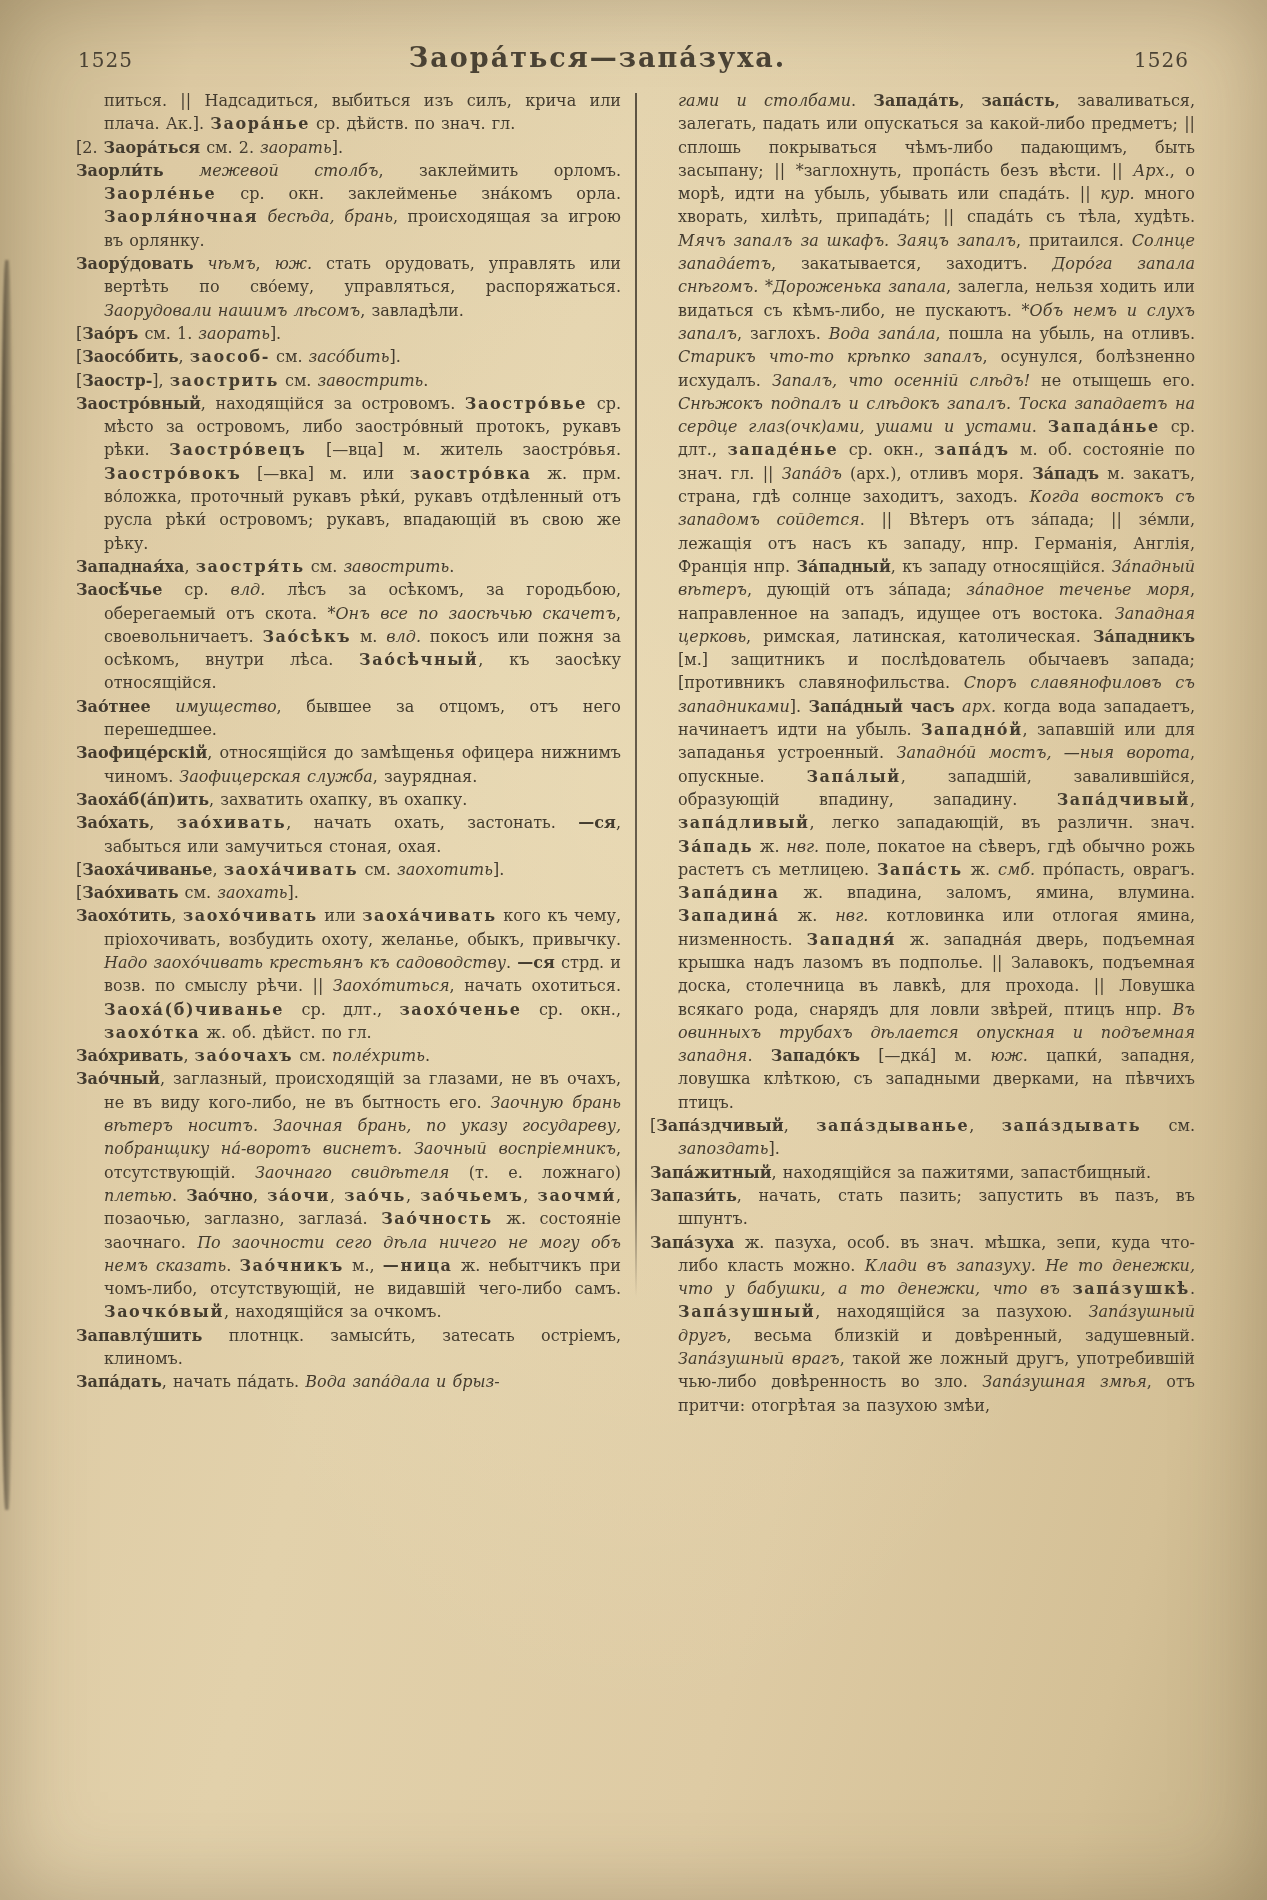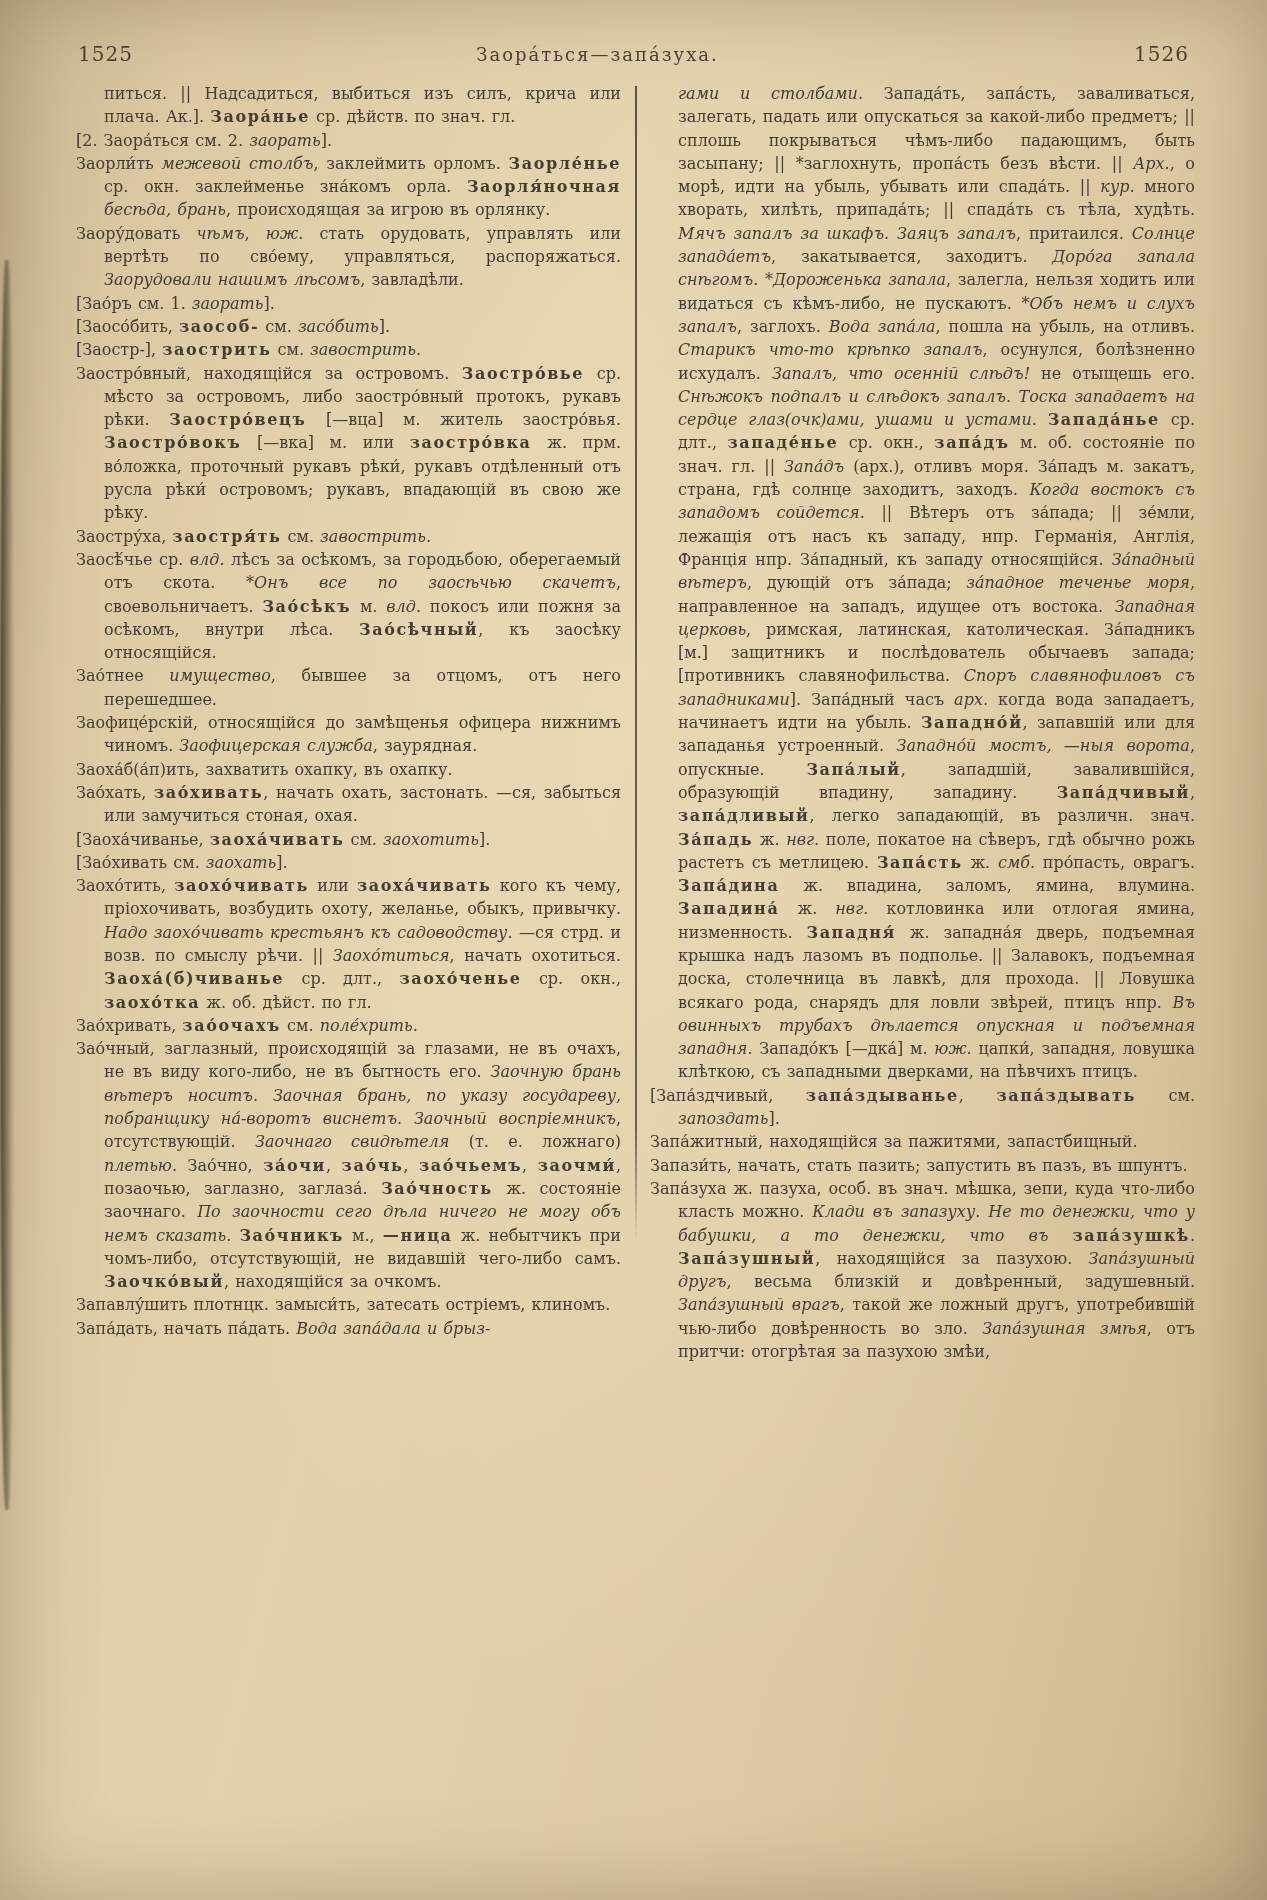--- a/index.html
+++ b/index.html
@@ -21,21 +21,21 @@
     background:linear-gradient(to right, rgba(30,24,16,.75), rgba(30,24,16,0));
     filter:blur(1px);
     border-radius:40%;
   }
   .header{
     display:flex;justify-content:space-between;align-items:baseline;
     padding:42px 78px 0 78px;
     font-size:21px;letter-spacing:1px;color:#4a4234;
   }
   .running-title{
-    font-size:18px;letter-spacing:2px;font-weight:normal;color:#4a4234;
+    font-size:27px;letter-spacing:2px;font-weight:bold;color:#4a4234;
     transform:translateX(-36px);
   }
   .pagenum{font-size:20px;}
   .columns{
     display:flex;
     padding:16px 72px 0 76px;
     align-items:stretch;
   }
   .col{width:546px;}
   .divider{
@@ -46,21 +46,21 @@
   p.entry{
     margin:0;
     font-size:16px;
     line-height:23.3px;
     text-align:justify;
     padding-left:28px;
     text-indent:-28px;
     word-spacing:1px;
   }
   p.entry.cont{text-indent:0;}
-  .b{font-weight:normal;}
+  .b{font-weight:bold;}
   .bs{font-weight:bold;letter-spacing:1.6px;}
   .i{font-style:italic;}
 </style>
 </head>
 <body>
 
 <div class="page">
   <div class="gutter-shadow"></div>
 
   <div class="header">
@@ -72,21 +72,21 @@
   <div class="columns">
     <div class="col" id="left-col">
         <p class="entry cont"><span>питься. || Надсадиться, выбиться изъ силъ, крича или плача. Ак.]. </span><span class="bs">Заора́нье</span><span> ср. дѣйств. по знач. гл.</span></p>
         <p class="entry"><span>[2. </span><span class="b">Заора́ться</span><span> см. 2. </span><span class="i">заорать</span><span>].</span></p>
         <p class="entry"><span class="b">Заорли́ть</span><span> </span><span class="i">межевой столбъ</span><span>, заклеймить орломъ. </span><span class="bs">Заорле́нье</span><span> ср. окн. заклейменье зна́комъ орла. </span><span class="bs">Заорля́ночная</span><span> </span><span class="i">бесѣда, брань</span><span>, происходящая за игрою въ орлянку.</span></p>
         <p class="entry"><span class="b">Заору́довать</span><span> </span><span class="i">чѣмъ</span><span>, </span><span class="i">юж.</span><span> стать орудовать, управлять или вертѣть по сво́ему, управляться, распоряжаться. </span><span class="i">Заорудовали нашимъ лѣсомъ</span><span>, завладѣли.</span></p>
         <p class="entry"><span>[</span><span class="b">Зао́ръ</span><span> см. 1. </span><span class="i">заорать</span><span>].</span></p>
         <p class="entry"><span>[</span><span class="b">Заосо́бить</span><span>, </span><span class="bs">заособ-</span><span> см. </span><span class="i">засо́бить</span><span>].</span></p>
         <p class="entry"><span>[</span><span class="b">Заостр-</span><span>], </span><span class="bs">заострить</span><span> см. </span><span class="i">завострить</span><span>.</span></p>
         <p class="entry"><span class="b">Заостро́вный</span><span>, находящійся за островомъ. </span><span class="bs">Заостро́вье</span><span> ср. мѣсто за островомъ, либо заостро́вный протокъ, рукавъ рѣки. </span><span class="bs">Заостро́вецъ</span><span> [—вца] м. житель заостро́вья. </span><span class="bs">Заостро́вокъ</span><span> [—вка] м. или </span><span class="bs">заостро́вка</span><span> ж. прм. во́ложка, проточный рукавъ рѣки́, рукавъ отдѣленный отъ русла рѣки́ островомъ; рукавъ, впадающій въ свою же рѣку.</span></p>
-        <p class="entry"><span class="b">Заостру́ха</span><span>, </span><span class="bs">заостря́ть</span><span> см. </span><span class="i">завострить</span><span>.</span></p>
+        <p class="entry"><span class="b">Западная́ха</span><span>, </span><span class="bs">заостря́ть</span><span> см. </span><span class="i">завострить</span><span>.</span></p>
         <p class="entry"><span class="b">Заосѣ́чье</span><span> ср. </span><span class="i">влд.</span><span> лѣсъ за осѣкомъ, за городьбою, оберегаемый отъ скота. *</span><span class="i">Онъ все по заосѣчью скачетъ</span><span>, своевольничаетъ. </span><span class="bs">Зао́сѣкъ</span><span> м. </span><span class="i">влд.</span><span> покосъ или пожня за осѣкомъ, внутри лѣса. </span><span class="bs">Зао́сѣчный</span><span>, къ заосѣку относящійся.</span></p>
         <p class="entry"><span class="b">Зао́тнее</span><span> </span><span class="i">имущество</span><span>, бывшее за отцомъ, отъ него перешедшее.</span></p>
         <p class="entry"><span class="b">Заофице́рскій</span><span>, относящійся до замѣщенья офицера нижнимъ чиномъ. </span><span class="i">Заофицерская служба</span><span>, заурядная.</span></p>
         <p class="entry"><span class="b">Заоха́б(а́п)ить</span><span>, захватить охапку, въ охапку.</span></p>
         <p class="entry"><span class="b">Зао́хать</span><span>, </span><span class="bs">зао́хивать</span><span>, начать охать, застонать. </span><span class="b">—ся</span><span>, забыться или замучиться стоная, охая.</span></p>
         <p class="entry"><span>[</span><span class="b">Заоха́чиванье</span><span>, </span><span class="bs">заоха́чивать</span><span> см. </span><span class="i">заохотить</span><span>].</span></p>
         <p class="entry"><span>[</span><span class="b">Зао́хивать</span><span> см. </span><span class="i">заохать</span><span>].</span></p>
         <p class="entry"><span class="b">Заохо́тить</span><span>, </span><span class="bs">заохо́чивать</span><span> или </span><span class="bs">заоха́чивать</span><span> кого къ чему, пріохочивать, возбудить охоту, желанье, обыкъ, привычку. </span><span class="i">Надо заохо́чивать крестьянъ къ садоводству</span><span>. </span><span class="b">—ся</span><span> стрд. и возв. по смыслу рѣчи. || </span><span class="i">Заохо́титься</span><span>, начать охотиться. </span><span class="bs">Заоха́(б)чиванье</span><span> ср. длт., </span><span class="bs">заохо́ченье</span><span> ср. окн., </span><span class="bs">заохо́тка</span><span> ж. об. дѣйст. по гл.</span></p>
         <p class="entry"><span class="b">Зао́хривать</span><span>, </span><span class="bs">зао́очахъ</span><span> см. </span><span class="i">поле́хрить</span><span>.</span></p>
         <p class="entry"><span class="b">Зао́чный</span><span>, заглазный, происходящій за глазами, не въ очахъ, не въ виду кого-либо, не въ бытность его. </span><span class="i">Заочную брань вѣтеръ носитъ. Заочная брань, по указу государеву, побранщику на́-воротъ виснетъ. Заочный воспріемникъ</span><span>, отсутствующій. </span><span class="i">Заочнаго свидѣтеля</span><span> (т. е. ложнаго) </span><span class="i">плетью</span><span>. </span><span class="b">Зао́чно</span><span>, </span><span class="bs">за́очи</span><span>, </span><span class="bs">зао́чь</span><span>, </span><span class="bs">зао́чьемъ</span><span>, </span><span class="bs">заочми́</span><span>, позаочью, заглазно, заглаза́. </span><span class="bs">Зао́чность</span><span> ж. состояніе заочнаго. </span><span class="i">По заочности сего дѣла ничего не могу объ немъ сказать</span><span>. </span><span class="bs">Зао́чникъ</span><span> м., </span><span class="bs">—ница</span><span> ж. небытчикъ при чомъ-либо, отсутствующій, не видавшій чего-либо самъ. </span><span class="bs">Заочко́вый</span><span>, находящійся за очкомъ.</span></p>

